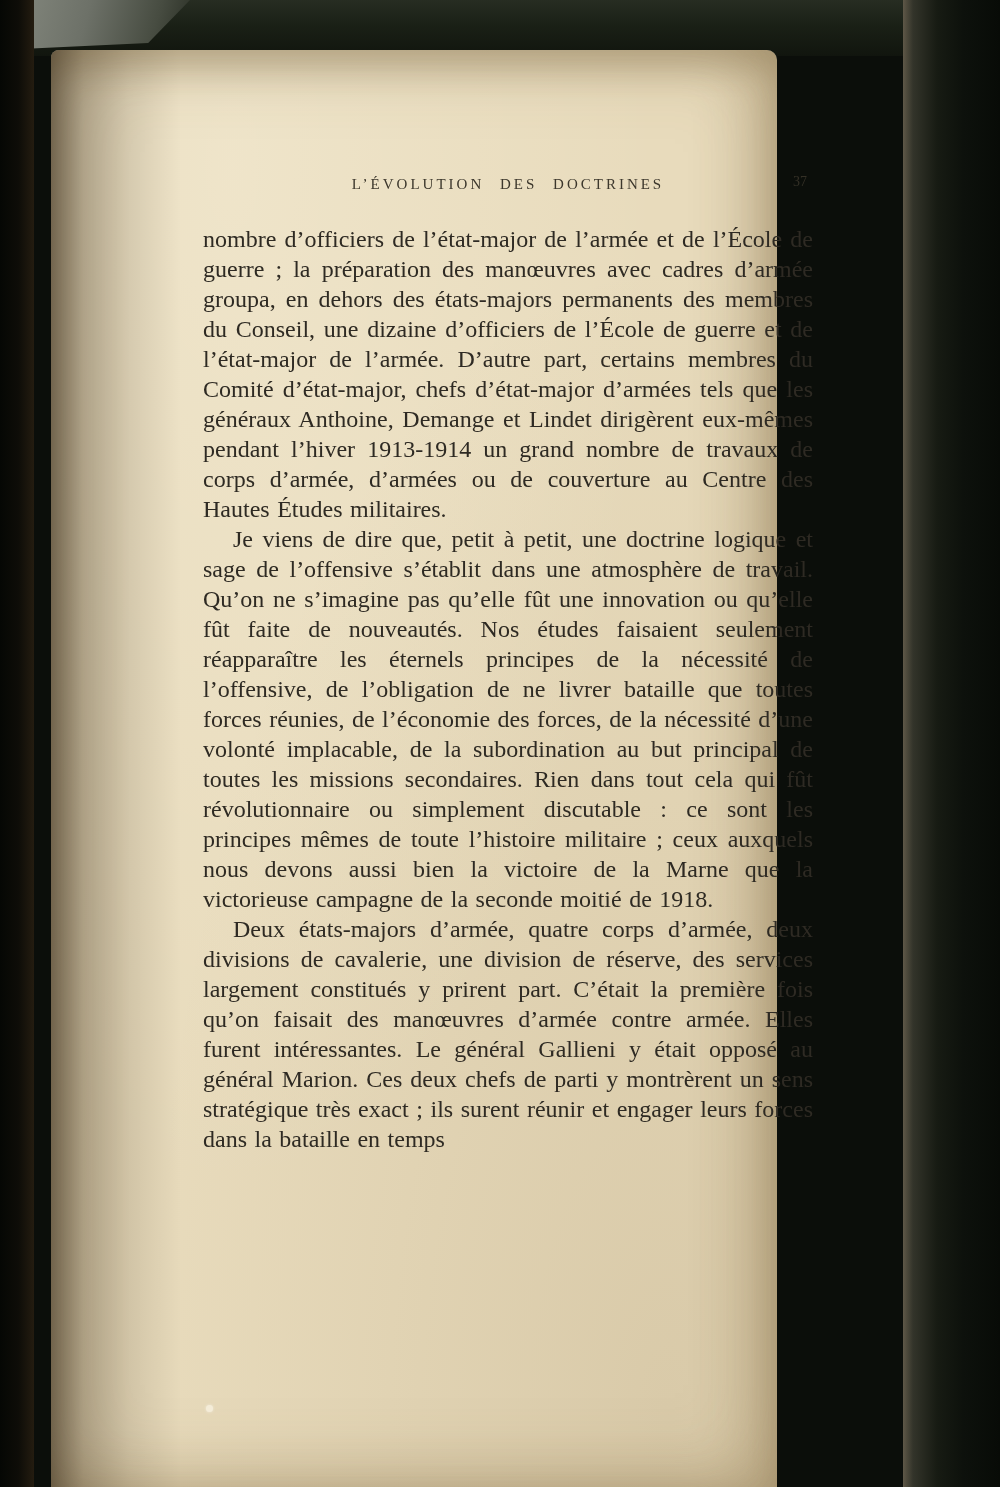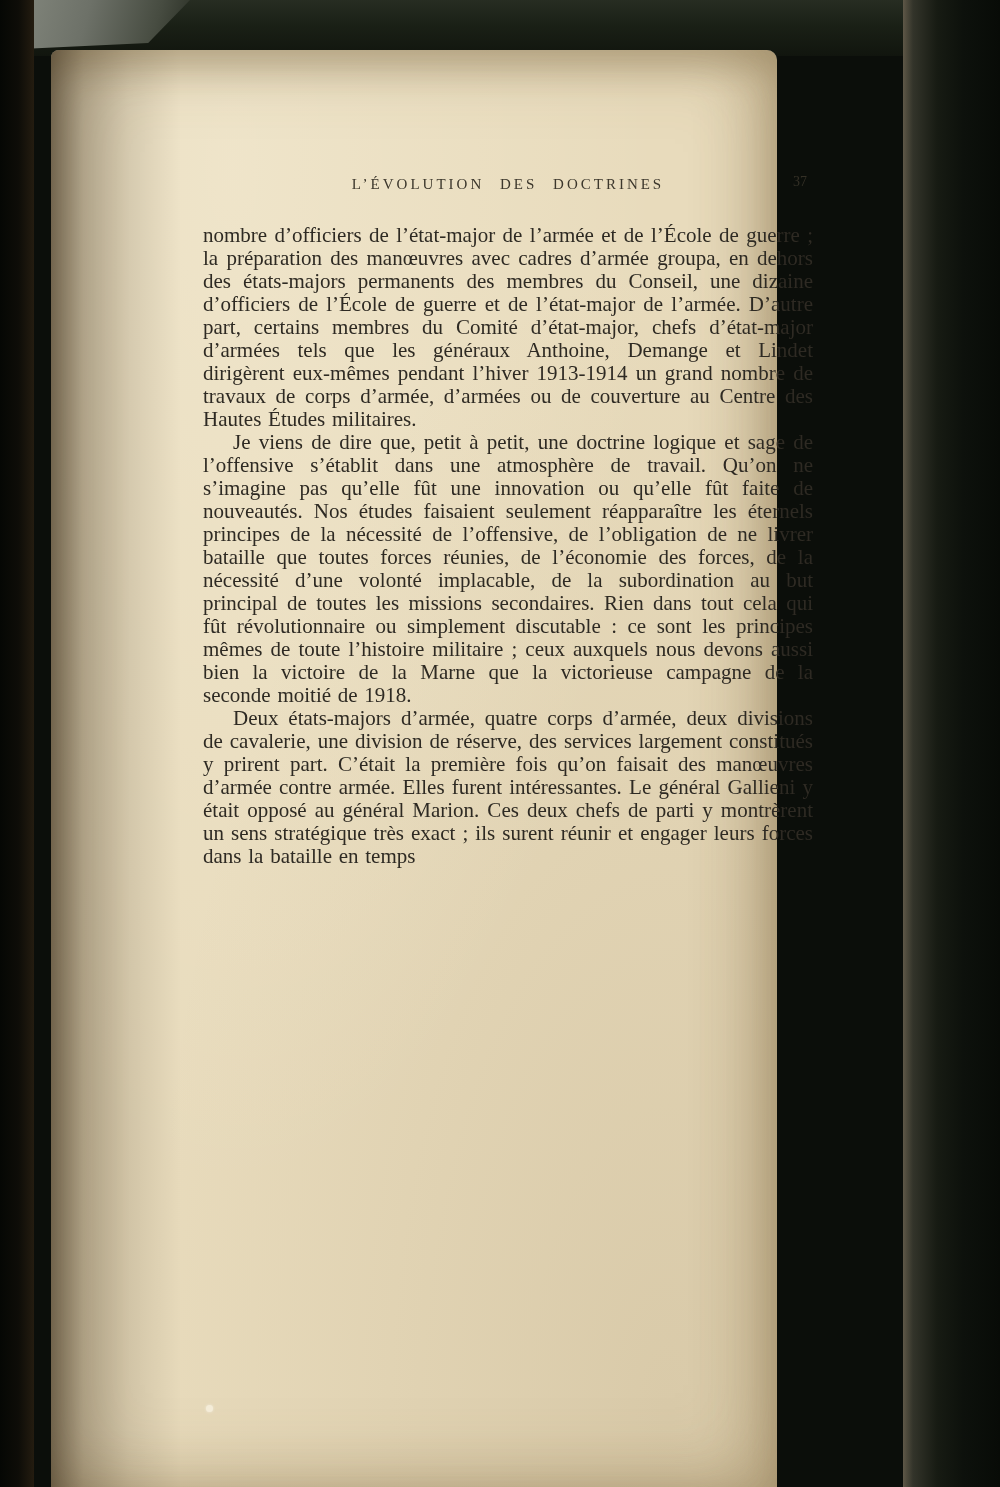--- a/index.html
+++ b/index.html
@@ -94,22 +94,22 @@
   }
   .page-number {
     position: absolute;
     right: 6px;
     top: -2px;
     font-size: 14px;
     color: #343026;
   }
   .body-text p {
     margin: 0;
-    font-size: 21px;
-    line-height: 23px;
+    font-size: 24px;
+    line-height: 30px;
     text-align: justify;
     word-spacing: 1.5px;
     color: #2e2a23;
   }
   .body-text p.indent {
     text-indent: 30px;
   }
   
   .speck {
     position: absolute;

